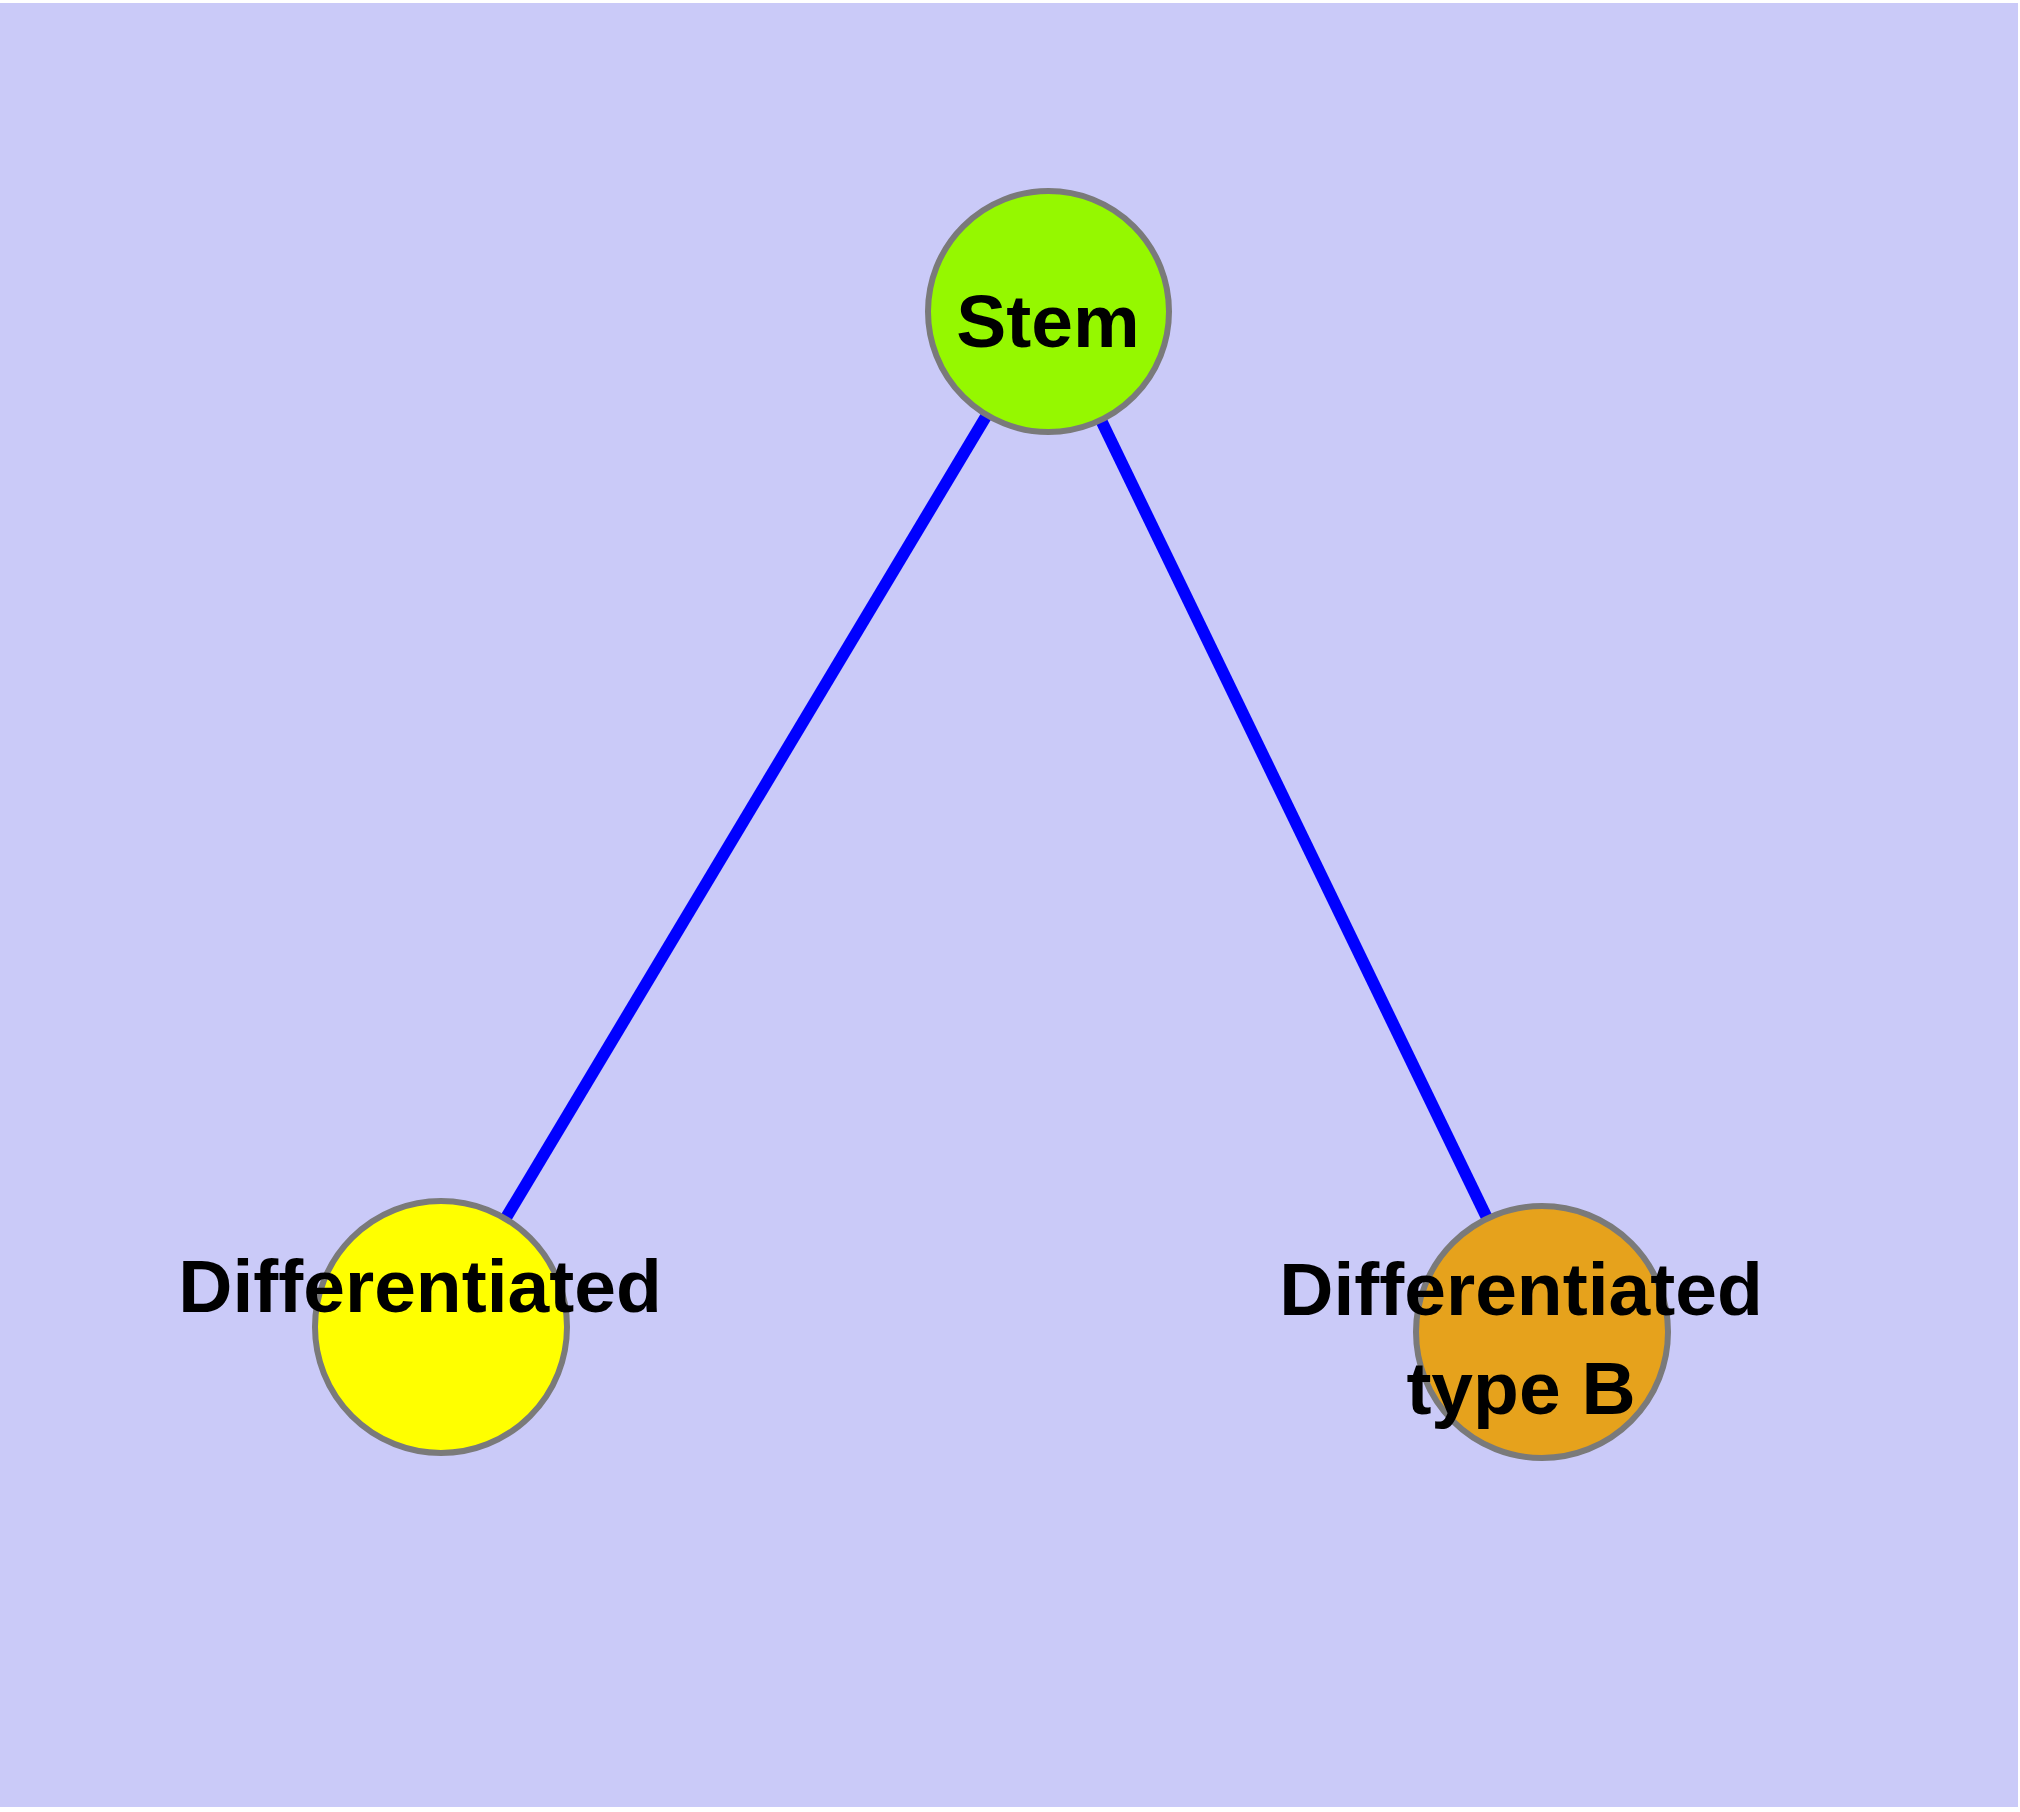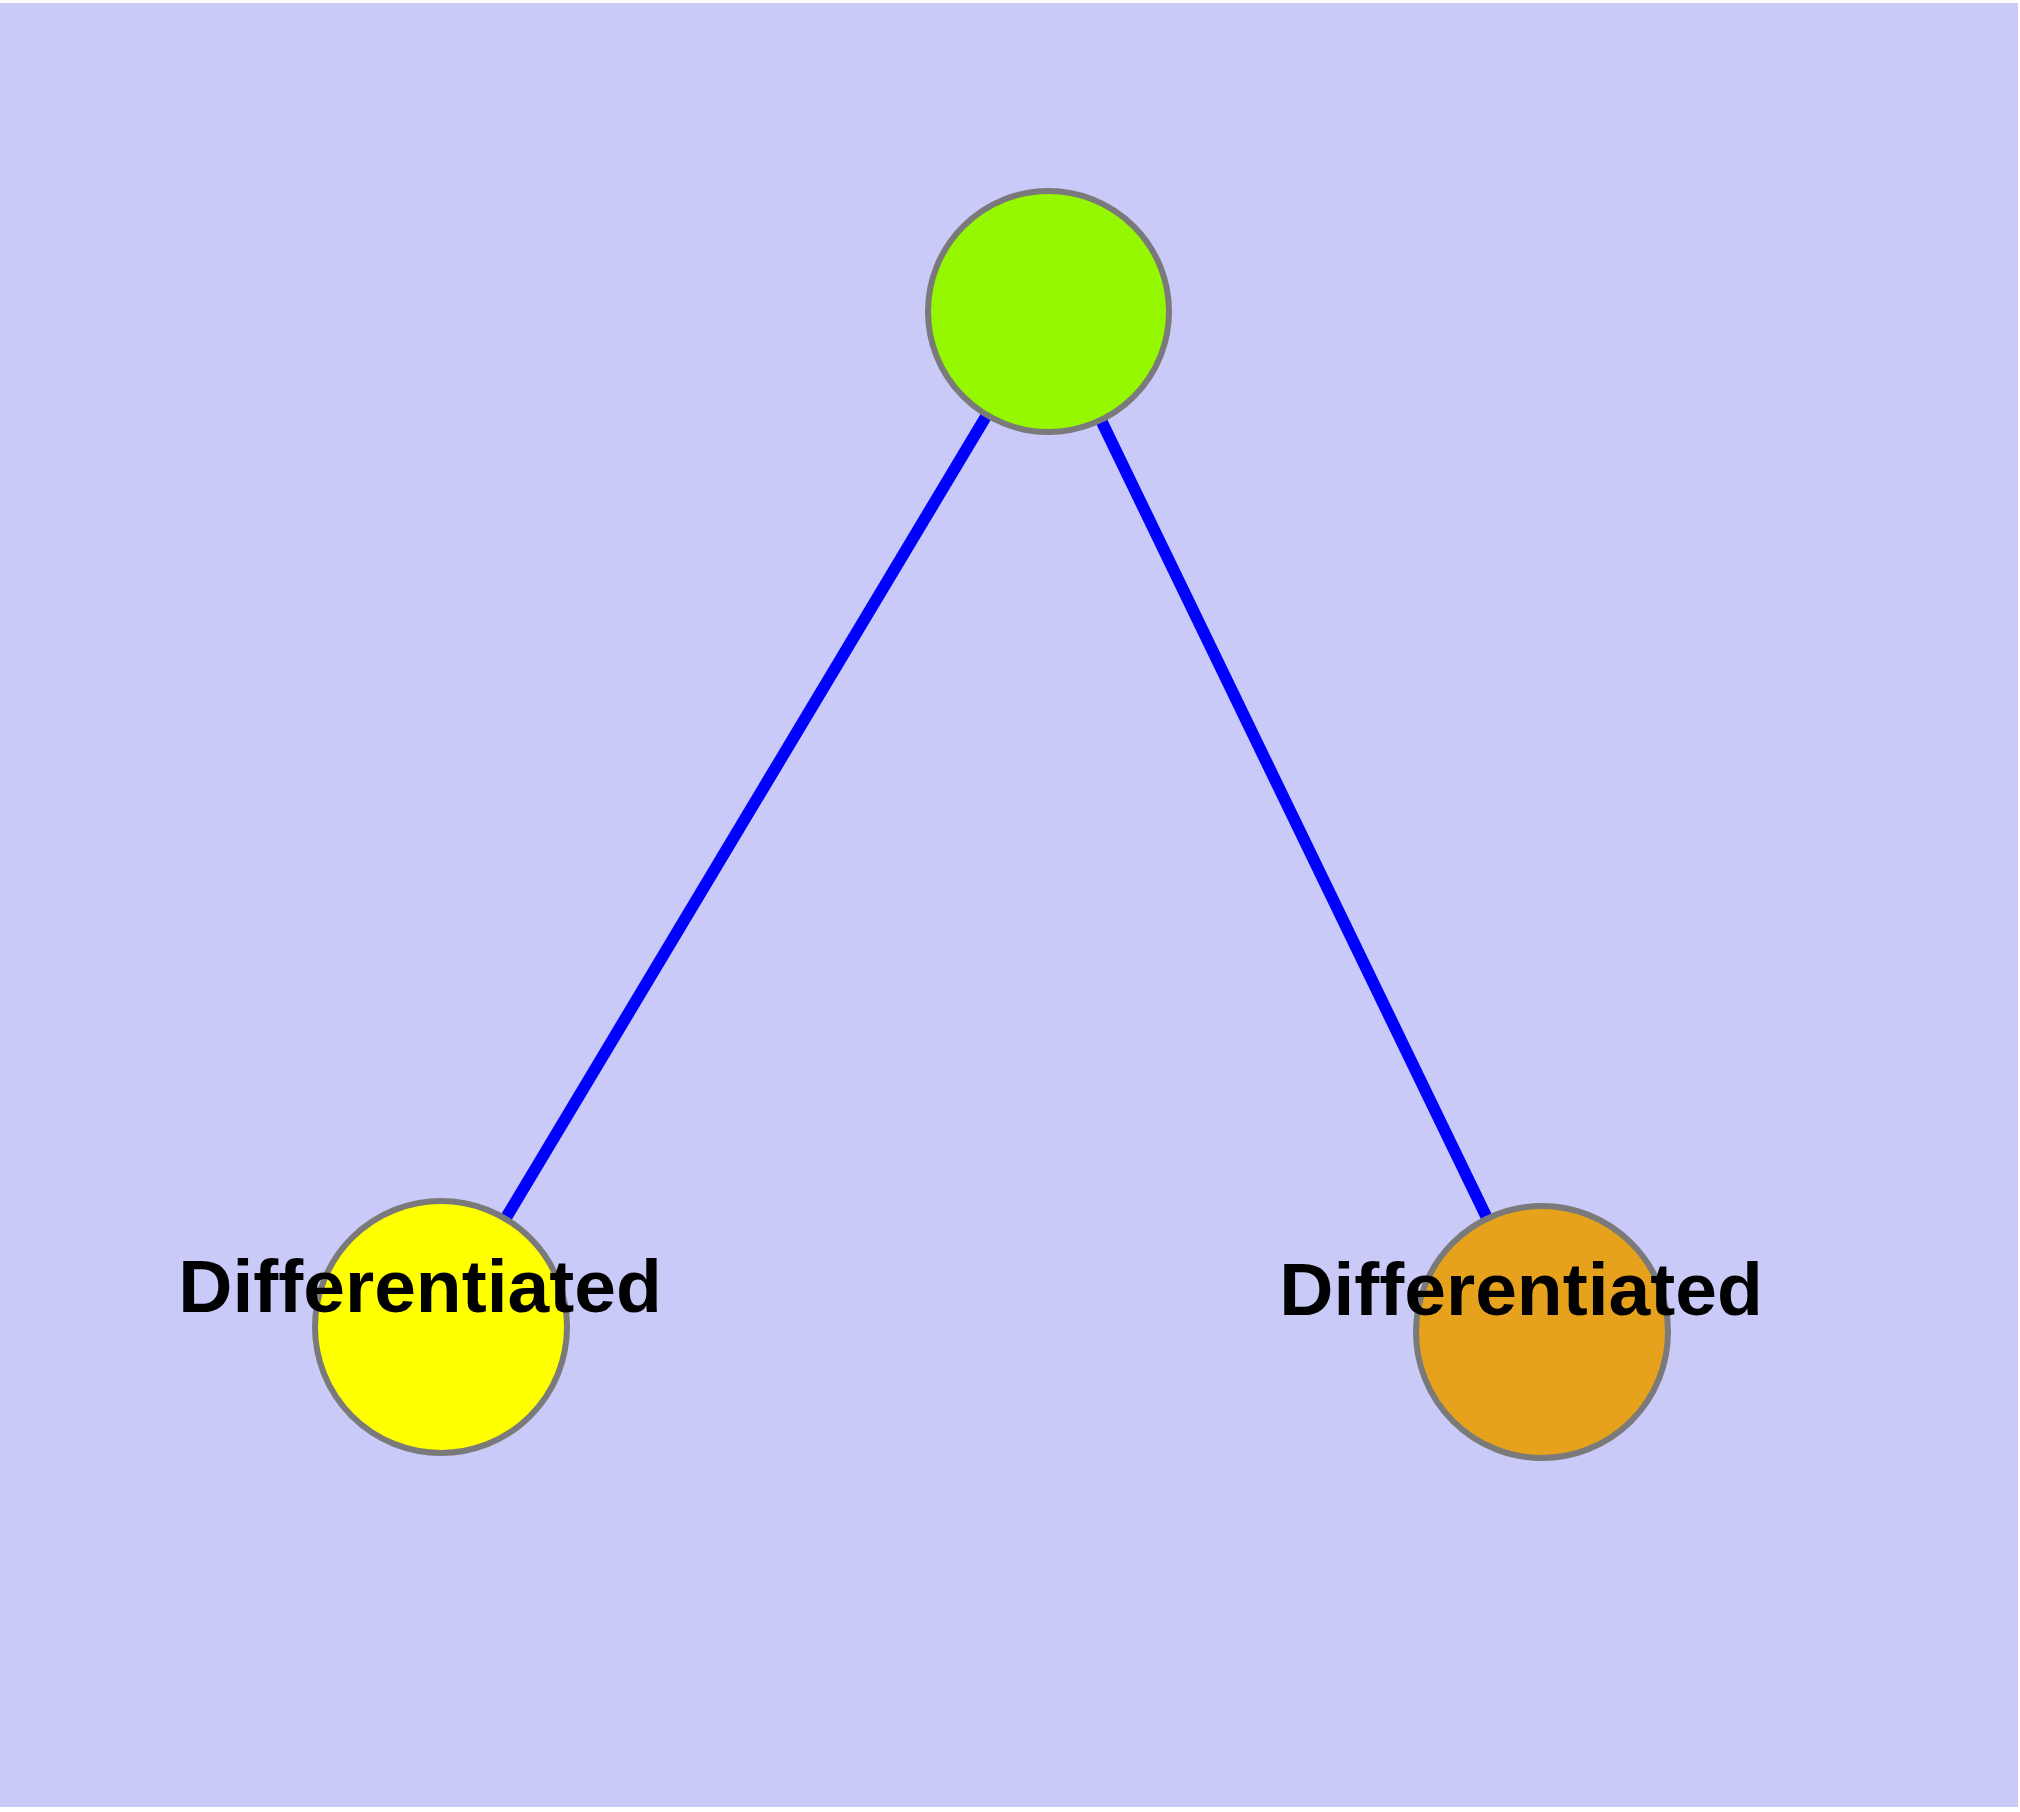--- a/index.html
+++ b/index.html
@@ -70,22 +70,26 @@
     <line class="edge" x1="1237" y1="368" x2="520" y2="1565" style="stroke: rgb(0, 0, 255);"></line>
     <line class="edge" x1="1237" y1="368" x2="1819" y2="1571" style="stroke: rgb(0, 0, 255);"></line>
   </svg>
 
   <div class="node node-stem" style="background-color: rgb(149, 248, 0); border-color: rgb(122, 122, 122);"></div>
 
   <div class="node node-a" style="background-color: rgb(255, 255, 0); border-color: rgb(122, 122, 122);"></div>
 
   <div class="node node-b" style="background-color: rgb(230, 162, 28); border-color: rgb(122, 122, 122);"></div>
 
+  <div class="label label-stem" style="color: rgb(0, 0, 0);">
+    <span class="line">Stem</span>
+  </div>
 
   <div class="label label-a" style="color: rgb(0, 0, 0);">
     <span class="line">Differentiated</span>
   </div>
 
   <div class="label label-b" style="color: rgb(0, 0, 0);">
     <span class="line">Differentiated</span>
+    <span class="line">type B</span>
   </div>
 </div>
 
 
 </body></html>

